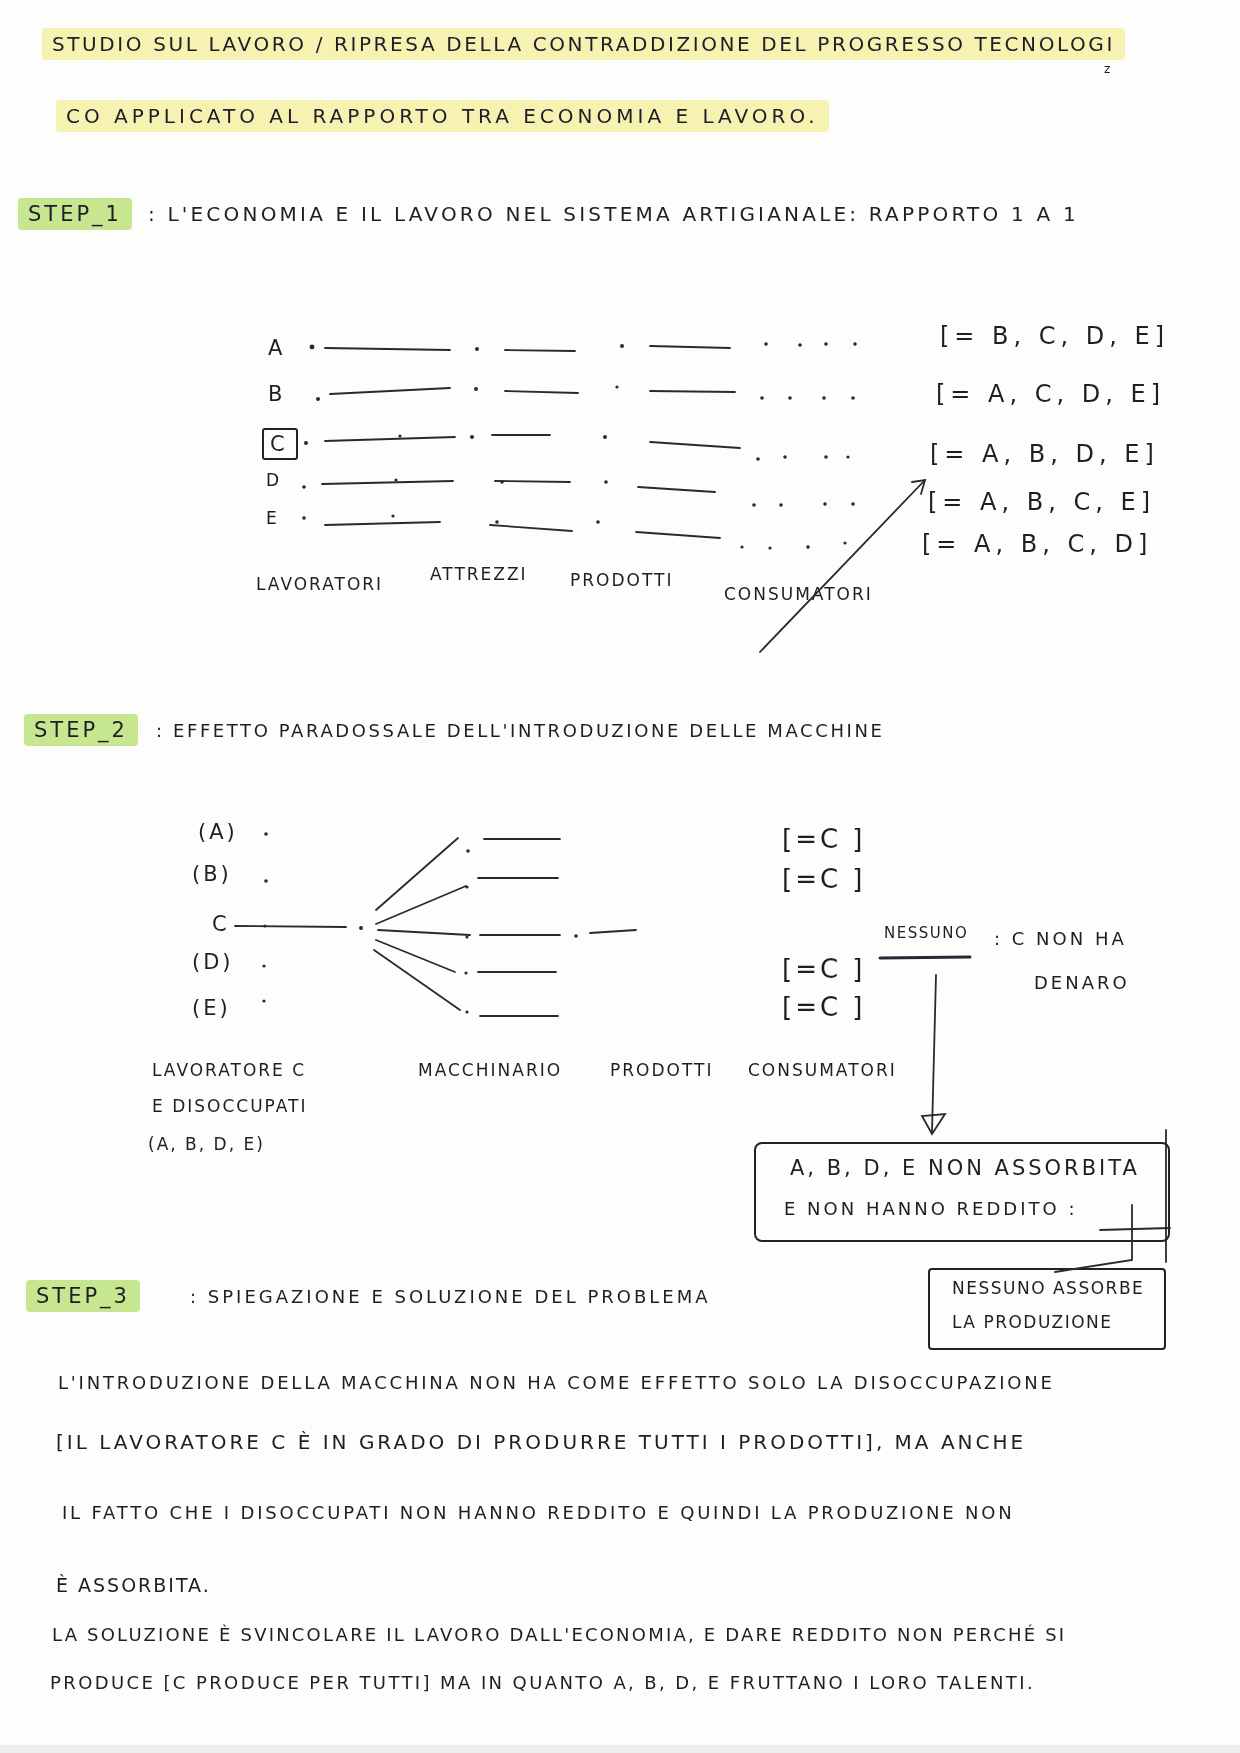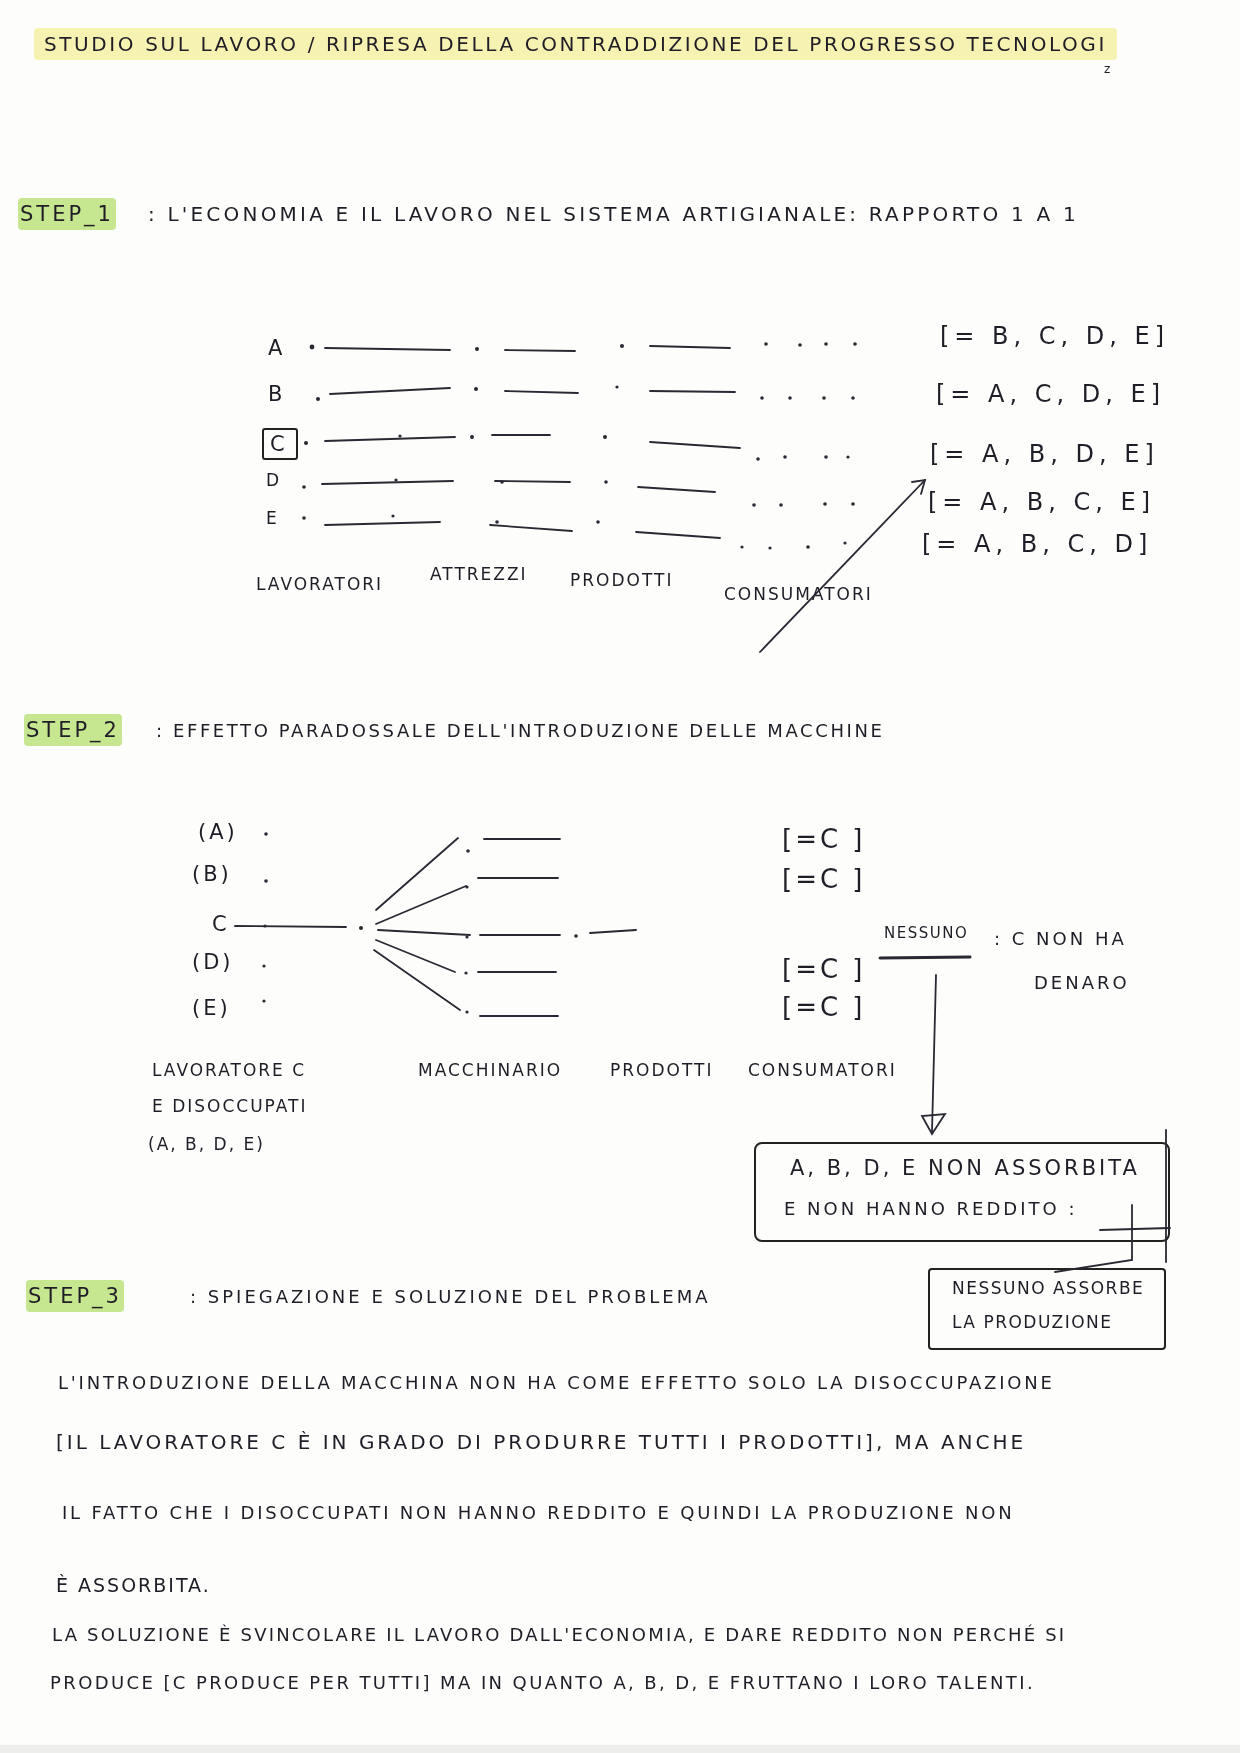--- a/index.html
+++ b/index.html
@@ -9,37 +9,38 @@
     font-family:"DejaVu Sans", sans-serif;
     color:#1e1c22;
   }
   .page { position:absolute; left:0; top:0; width:1240px; height:1753px; }
   .hw {
     position:absolute; white-space:nowrap;
     font-family:"DejaVu Sans", sans-serif;
     font-size:21px; letter-spacing:3px; color:#201d27;
     transform-origin:left center;
   }
-  .hl-yellow { background:#f6f3b2; padding:4px 10px; border-radius:4px; }
-  .hl-green { background:#c6e690; padding:4px 2px; border-radius:4px; }
+  .hl-yellow { background:#f6f3b2; padding:4px 10px; border-radius:4px;margin-left:8px; }
+  .hl-green { background:#c6e690; padding:4px 10px; border-radius:4px; }
   .sub { font-size:12px; }
   .tiny { font-size:17px; letter-spacing:2px; }
   .diagram { position:absolute; left:0; top:0; width:1240px; height:1753px; pointer-events:none; }
   .boxed {
     position:absolute; border:2px solid #222; border-radius:8px;
   }
   .bottom-strip { position:absolute; left:0; top:1745px; width:1240px; height:8px; background:#eeeeec; }
 </style>
 </head>
 <body>
 
 <div class="page">
 
   <div class="hw hl-yellow" style="left:34px;top:28px;font-size:20px;letter-spacing:2.6px;">STUDIO SUL LAVORO / RIPRESA DELLA CONTRADDIZIONE DEL PROGRESSO TECNOLOGI</div>
   <div class="hw sub" style="left:1104px;top:62px;">z</div>
+  <div class="hw hl-yellow" style="left:48px;top:100px;font-size:20px;letter-spacing:4px;">CO APPLICATO AL RAPPORTO TRA ECONOMIA E LAVORO.</div>
 
   <div class="hw hl-green" style="left:18px;top:198px;">STEP_1</div>
   <div class="hw" style="left:148px;top:202px;font-size:20px;letter-spacing:3.2px;text-align:right;">: L'ECONOMIA E IL LAVORO NEL SISTEMA ARTIGIANALE: RAPPORTO 1 A 1</div>
 
   <div class="hw" style="left:268px;top:336px;">A</div>
   <div class="hw" style="left:268px;top:382px;">B</div>
   <div class="hw" style="left:262px;top:428px;border:2px solid #222;padding:2px 8px 2px 6px;border-radius:3px;">C</div>
   <div class="hw" style="left:266px;top:470px;font-size:17px;">D</div>
   <div class="hw" style="left:266px;top:508px;font-size:17px;">E</div>
 

